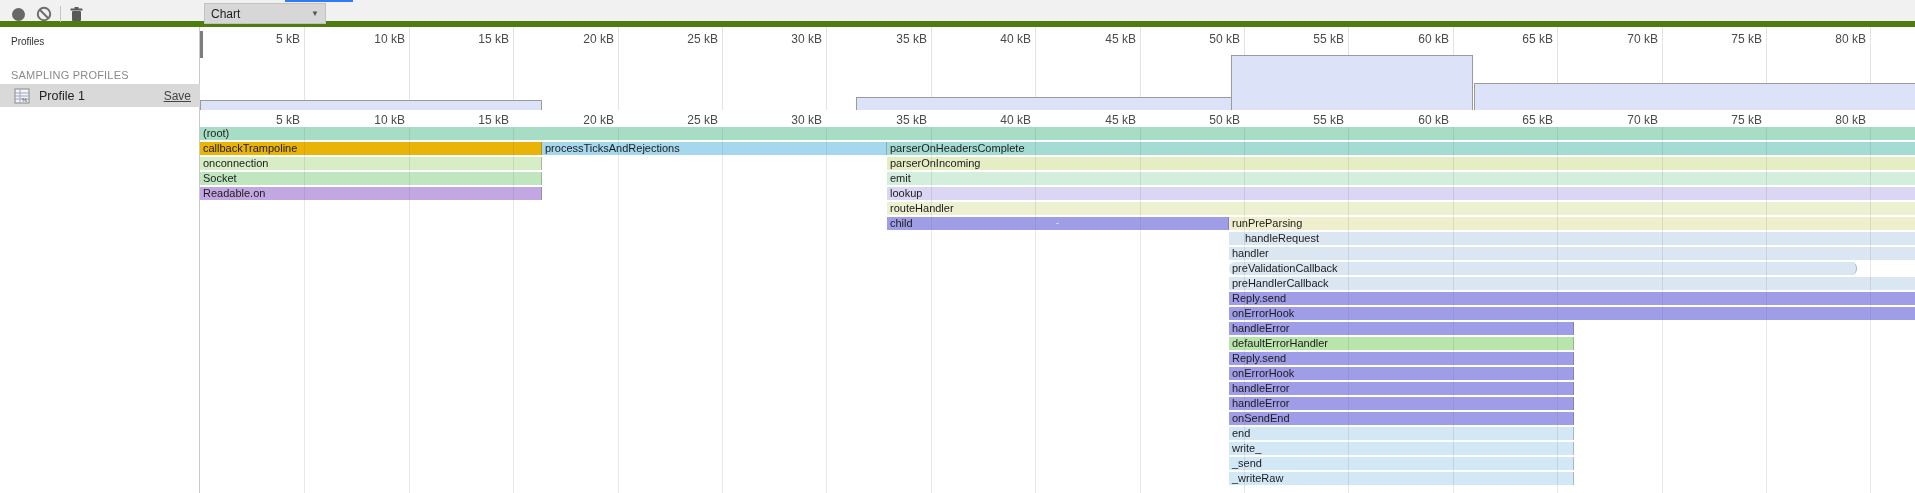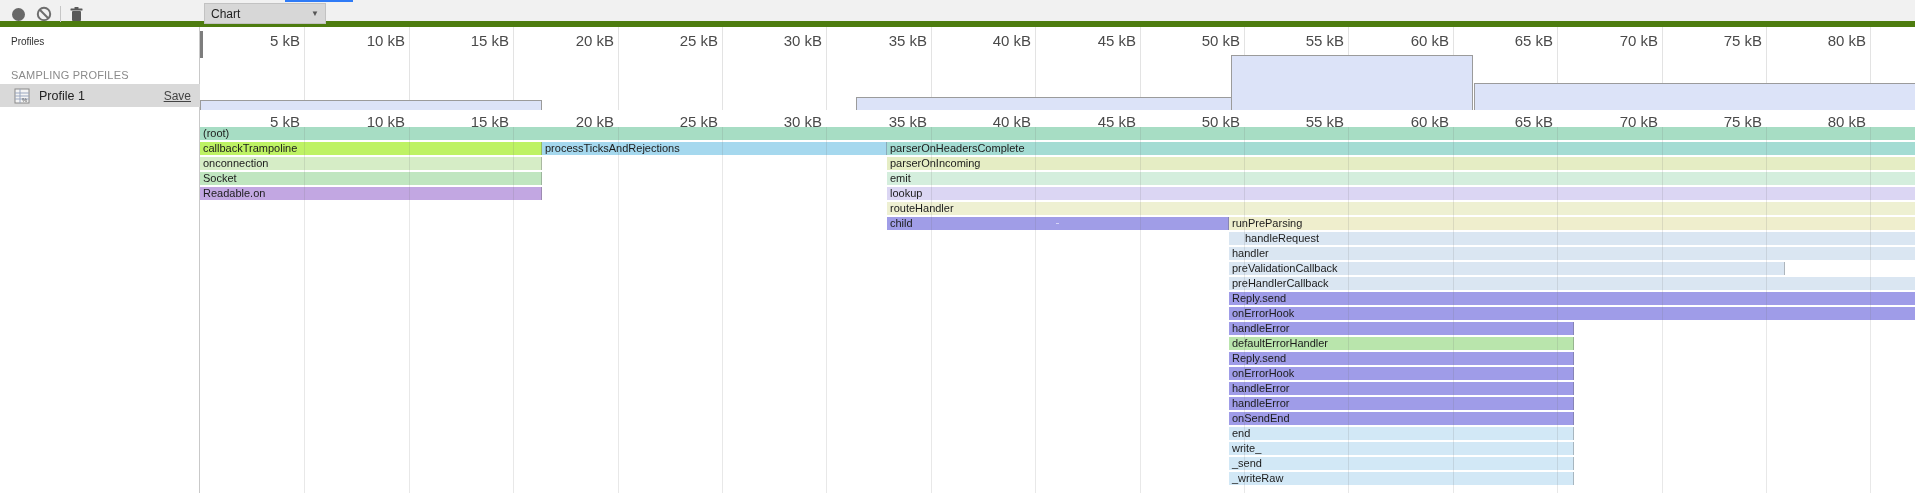--- a/index.html
+++ b/index.html
@@ -31,21 +31,21 @@
   .sb-item .save { margin-left:auto; margin-right:9px; font-size:12px; color:#444;
                    text-decoration:underline; cursor:pointer; }
 
   
   .overview { position:absolute; left:200px; top:27px; width:1715px; height:83px; background:#fff; }
   .ruler2   { position:absolute; left:200px; top:110px; width:1715px; height:17px; background:#fff; }
   .flame    { position:absolute; left:200px; top:127px; width:1715px; height:366px; background:#fff; }
 
   .gridline { position:absolute; top:0; width:1px; background:#e3e3e3; }
   .gridline.over-bars { background:rgba(110,110,110,.16); z-index:3; }
-  .tick-label { position:absolute; width:54px; text-align:right; font-size:15px; color:#4a4a4a; }
+  .tick-label { position:absolute; width:54px; text-align:right; font-size:12px; color:#4a4a4a; }
 
   .ov-seg { position:absolute; bottom:0; background:#dce3f8;
             border:1px solid #9b9b9b; border-bottom:none; z-index:1; }
   .ov-handle { position:absolute; left:0; top:4px; width:3px; height:27px; background:#7d7d7d; z-index:2; }
 
   .flame-bar { position:absolute; height:13px; line-height:13px; font-size:11px; color:#1c1c1c;
                padding-left:3px; white-space:nowrap; overflow:hidden; z-index:1;
                border-right:1px solid rgba(90,90,90,.35); cursor:pointer; }
   .flame-bar.textured { background-image:radial-gradient(rgba(255,255,255,.55) 1px, rgba(255,255,255,0) 1.4px);
                         background-size:7px 7px; }
@@ -170,35 +170,35 @@
     <div class="gridline over-bars" style="left: 835px; height: 366px;"></div>
     <div class="gridline over-bars" style="left: 940px; height: 366px;"></div>
     <div class="gridline over-bars" style="left: 1044px; height: 366px;"></div>
     <div class="gridline over-bars" style="left: 1148px; height: 366px;"></div>
     <div class="gridline over-bars" style="left: 1253px; height: 366px;"></div>
     <div class="gridline over-bars" style="left: 1357px; height: 366px;"></div>
     <div class="gridline over-bars" style="left: 1462px; height: 366px;"></div>
     <div class="gridline over-bars" style="left: 1566px; height: 366px;"></div>
     <div class="gridline over-bars" style="left: 1670px; height: 366px;"></div>
     <div class="flame-bar" style="left: 0px; width: 1716px; top: 0px; background: rgb(167, 221, 196);"><span>(root)</span></div>
-    <div class="flame-bar" style="left: 0px; width: 342px; top: 15px; background: #bef264;"><span>callbackTrampoline</span></div>
+    <div class="flame-bar" style="left: 0px; width: 342px; top: 15px; background: #eab308;"><span>callbackTrampoline</span></div>
     <div class="flame-bar" style="left: 342px; width: 345px; top: 15px; background: rgb(165, 216, 238);"><span>processTicksAndRejections</span></div>
     <div class="flame-bar" style="left: 687px; width: 1029px; top: 15px; background: rgb(164, 220, 211);"><span>parserOnHeadersComplete</span></div>
     <div class="flame-bar" style="left: 0px; width: 342px; top: 30px; background: rgb(214, 237, 198);"><span>onconnection</span></div>
     <div class="flame-bar" style="left: 687px; width: 1029px; top: 30px; background: rgb(229, 237, 196);"><span>parserOnIncoming</span></div>
     <div class="flame-bar" style="left: 0px; width: 342px; top: 45px; background: rgb(192, 230, 192);"><span>Socket</span></div>
     <div class="flame-bar" style="left: 687px; width: 1029px; top: 45px; background: rgb(212, 238, 221);"><span>emit</span></div>
     <div class="flame-bar" style="left: 0px; width: 342px; top: 60px; background: rgb(194, 167, 226);"><span>Readable.on</span></div>
     <div class="flame-bar" style="left: 687px; width: 1029px; top: 60px; background: rgb(219, 214, 243);"><span>lookup</span></div>
     <div class="flame-bar" style="left: 687px; width: 1029px; top: 75px; background: rgb(238, 240, 210);"><span>routeHandler</span></div>
     <div class="flame-bar textured" style="left: 687px; width: 342px; top: 90px; background: radial-gradient(rgba(255, 255, 255, 0.55) 1px, rgba(255, 255, 255, 0) 1.4px) rgb(160, 157, 231);"><span>child</span></div>
     <div class="flame-bar" style="left: 1029px; width: 687px; top: 90px; background: rgb(239, 238, 205);"><span>runPreParsing</span></div>
     <div class="flame-bar" style="left: 1029px; width: 687px; top: 105px; background: rgb(218, 230, 242); padding-left: 16px;"><span>handleRequest</span></div>
     <div class="flame-bar" style="left: 1029px; width: 687px; top: 120px; background: rgb(218, 230, 242);"><span>handler</span></div>
-    <div class="flame-bar" style="left: 1029px; width: 556px; top: 135px; background: rgb(218, 230, 242);"><span>preValidationCallback</span></div>
+    <div class="flame-bar" style="left: 1029px; width: 628px; top: 135px; background: rgb(218, 230, 242); border-radius: 6px;"><span>preValidationCallback</span></div>
     <div class="flame-bar" style="left: 1029px; width: 687px; top: 150px; background: rgb(218, 230, 242);"><span>preHandlerCallback</span></div>
     <div class="flame-bar" style="left: 1029px; width: 687px; top: 165px; background: rgb(159, 156, 232);"><span>Reply.send</span></div>
     <div class="flame-bar" style="left: 1029px; width: 687px; top: 180px; background: rgb(159, 156, 232);"><span>onErrorHook</span></div>
     <div class="flame-bar" style="left: 1029px; width: 345px; top: 195px; background: rgb(159, 156, 232);"><span>handleError</span></div>
     <div class="flame-bar" style="left: 1029px; width: 345px; top: 210px; background: rgb(185, 229, 172);"><span>defaultErrorHandler</span></div>
     <div class="flame-bar" style="left: 1029px; width: 345px; top: 225px; background: rgb(159, 156, 232);"><span>Reply.send</span></div>
     <div class="flame-bar" style="left: 1029px; width: 345px; top: 240px; background: rgb(159, 156, 232);"><span>onErrorHook</span></div>
     <div class="flame-bar" style="left: 1029px; width: 345px; top: 255px; background: rgb(159, 156, 232);"><span>handleError</span></div>
     <div class="flame-bar" style="left: 1029px; width: 345px; top: 270px; background: rgb(159, 156, 232);"><span>handleError</span></div>
     <div class="flame-bar" style="left: 1029px; width: 345px; top: 285px; background: rgb(159, 156, 232);"><span>onSendEnd</span></div>

